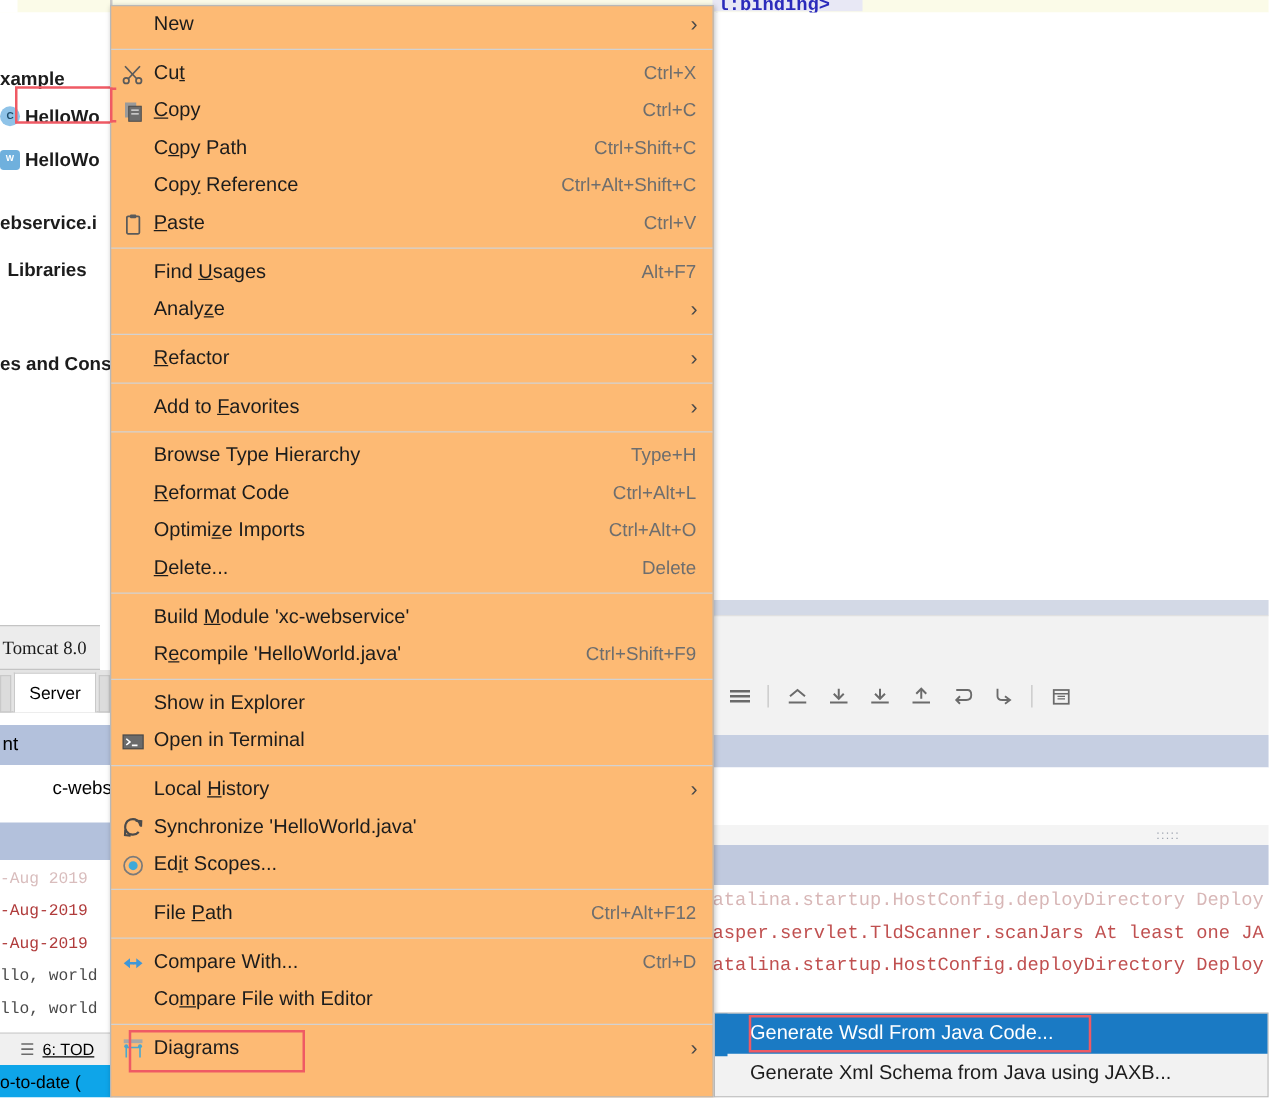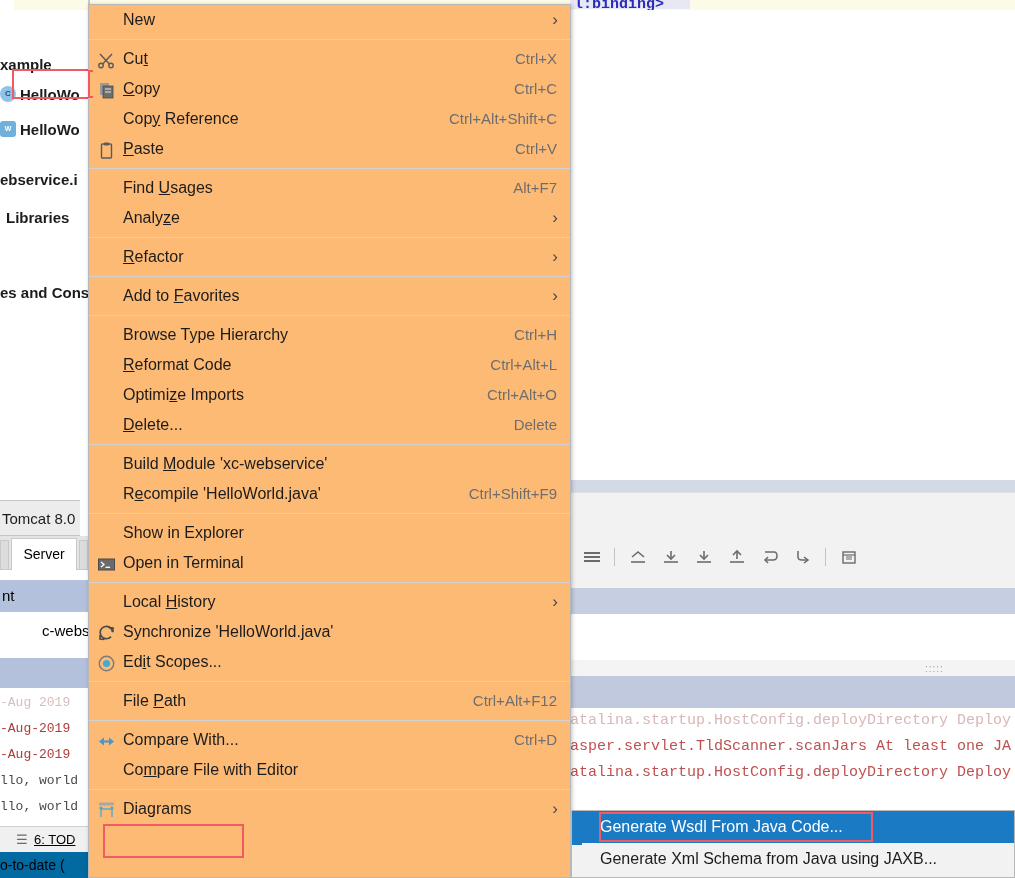--- a/index.html
+++ b/index.html
@@ -25,36 +25,36 @@
            font-size:8px; line-height:16px; text-align:center; color:#fff; font-weight:bold; margin-right:4px;}
   .badge.c { background:#8fc3e8; color:#1d4c6b; border-radius:8px;}
   .badge.w { background:#6fb0dd; color:#ffffff; font-size:7px;}
 
   
   .tree-divider { position:absolute; left:88px; top:0; width:2px; height:878px; background:#c9c9c9; }
 
   
   .tomcat-bar { position:absolute; left:0; top:500px; width:80px; height:36px;
                 background:#ececec; border-top:1px solid #c4c4c4; border-bottom:1px solid #c4c4c4;
-                font-size:15px; color:#1c1c1c; line-height:36px; padding-left:2px; white-space:nowrap;}
+                font-size:15px; color:#1c1c1c; line-height:36px; padding-left:2px; white-space:nowrap;font-family:Liberation Serif, serif;}
   .tab-strip { position:absolute; left:0; top:536px; width:88px; height:34px; background:#e4e4e4;
                border-bottom:1px solid #c4c4c4;}
   .tab-sel { position:absolute; left:11px; top:538px; width:66px; height:32px; background:#ffffff;
              border:1px solid #c9c9c9; border-bottom:none; font-size:14px; text-align:center; line-height:31px;}
   .tab-edge-l { position:absolute; left:0; top:540px; width:9px; height:30px; background:#dcdcdc; border:1px solid #c9c9c9;}
   .tab-edge-r { position:absolute; left:79px; top:540px; width:9px; height:30px; background:#dcdcdc; border:1px solid #c9c9c9;}
 
   .srvrow { position:absolute; left:0; width:88px; font-size:15px; white-space:nowrap; overflow:hidden;}
   .srvrow.sel { background:#b3c1dc; }
   .console-left { position:absolute; left:0; top:690px; width:88px; height:135px; background:#ffffff;
                   font-family:"Liberation Mono", monospace; font-size:13px; color:#b03b3b; }
   .console-left div { height:26px; line-height:26px; white-space:nowrap; overflow:hidden; }
   .todo-bar { position:absolute; left:0; top:826px; width:88px; height:26px; background:#f0f0f0;
               border-top:1px solid #cfcfcf; font-size:13px; line-height:26px; padding-left:14px; white-space:nowrap;}
-  .status-left { position:absolute; left:0; top:852px; width:88px; height:26px; background:#0369a1;
+  .status-left { position:absolute; left:0; top:852px; width:88px; height:26px; background:#0ea5e9;
                  font-size:14px; line-height:26px; white-space:nowrap; }
 
   
   .editor { position:absolute; left:570px; top:10px; width:445px; height:470px; background:#ffffff;
             font-family:"Liberation Mono", monospace; font-size:15px; font-weight:bold; }
   .edgutter { position:absolute; left:570px; top:10px; width:4px; height:470px; background:#ffffff;
               border-right:1px solid #cfcfcf; }
   .topcode { position:absolute; left:574px; top:-4px; font-family:"Liberation Mono", monospace;
              font-size:15px; font-weight:bold; color:#2b2bbb; white-space:nowrap;}
   .topcode-bg { position:absolute; left:570px; top:0px; width:120px; height:9px; background:#e8e8f5;}
@@ -261,34 +261,35 @@
           </g>
         </svg></span><span>Cu<u>t</u></span><span class="shortcut">Ctrl+X</span></div>
     <div class="mi"><span class="micon"><svg width="19" height="19" viewBox="0 0 19 19">
           <rect x="3" y="2" width="9" height="12" fill="#9a9a9a"></rect>
           <rect x="6" y="5" width="10" height="12" fill="#6e6e6e" stroke="#4a4a4a" stroke-width="0.8"></rect>
           <g stroke="#e8e8e8" stroke-width="1">
             <line x1="8" y1="8" x2="14" y2="8"></line>
             <line x1="8" y1="11" x2="14" y2="11"></line>
           </g>
         </svg></span><span><u>C</u>opy</span><span class="shortcut">Ctrl+C</span></div>
+    <div class="mi"><span>C<u>o</u>py Path</span><span class="shortcut">Ctrl+Shift+C</span></div>
     <div class="mi"><span>Cop<u>y</u> Reference</span><span class="shortcut">Ctrl+Alt+Shift+C</span></div>
     <div class="mi"><span class="micon"><svg width="19" height="19" viewBox="0 0 19 19">
           <rect x="4.5" y="3" width="10" height="14" rx="1" fill="none" stroke="#5a5a5a" stroke-width="1.4"></rect>
           <rect x="7" y="1.5" width="5" height="3" rx="0.8" fill="#5a5a5a"></rect>
         </svg></span><span><u>P</u>aste</span><span class="shortcut">Ctrl+V</span></div>
     <div class="msep"></div>
     <div class="mi"><span>Find <u>U</u>sages</span><span class="shortcut">Alt+F7</span></div>
     <div class="mi"><span>Analy<u>z</u>e</span><span class="arrow">›</span></div>
     <div class="msep"></div>
     <div class="mi"><span><u>R</u>efactor</span><span class="arrow">›</span></div>
     <div class="msep"></div>
     <div class="mi"><span>Add to <u>F</u>avorites</span><span class="arrow">›</span></div>
     <div class="msep"></div>
-    <div class="mi"><span>Browse Type Hierarchy</span><span class="shortcut">Ctrl+H</span></div>
+    <div class="mi"><span>Browse Type Hierarchy</span><span class="shortcut">Type+H</span></div>
     <div class="mi"><span><u>R</u>eformat Code</span><span class="shortcut">Ctrl+Alt+L</span></div>
     <div class="mi"><span>Optimi<u>z</u>e Imports</span><span class="shortcut">Ctrl+Alt+O</span></div>
     <div class="mi"><span><u>D</u>elete...</span><span class="shortcut">Delete</span></div>
     <div class="msep"></div>
     <div class="mi"><span>Build <u>M</u>odule 'xc-webservice'</span></div>
     <div class="mi"><span>R<u>e</u>compile 'HelloWorld.java'</span><span class="shortcut">Ctrl+Shift+F9</span></div>
     <div class="msep"></div>
     <div class="mi"><span>Show in Explorer</span></div>
     <div class="mi"><span class="micon"><svg width="19" height="19" viewBox="0 0 19 19">
           <rect x="1.5" y="4" width="16" height="11" fill="#6b6b6b" stroke="#4a4a4a"></rect>

